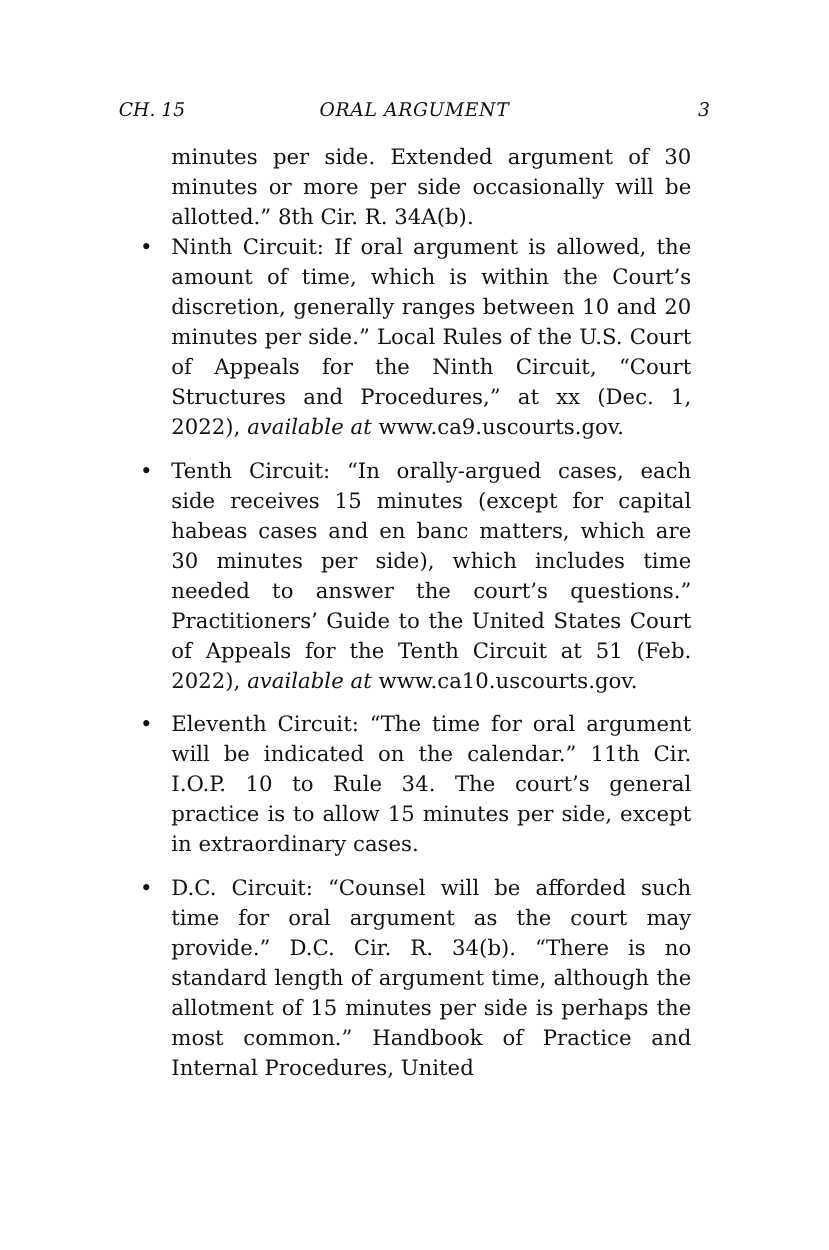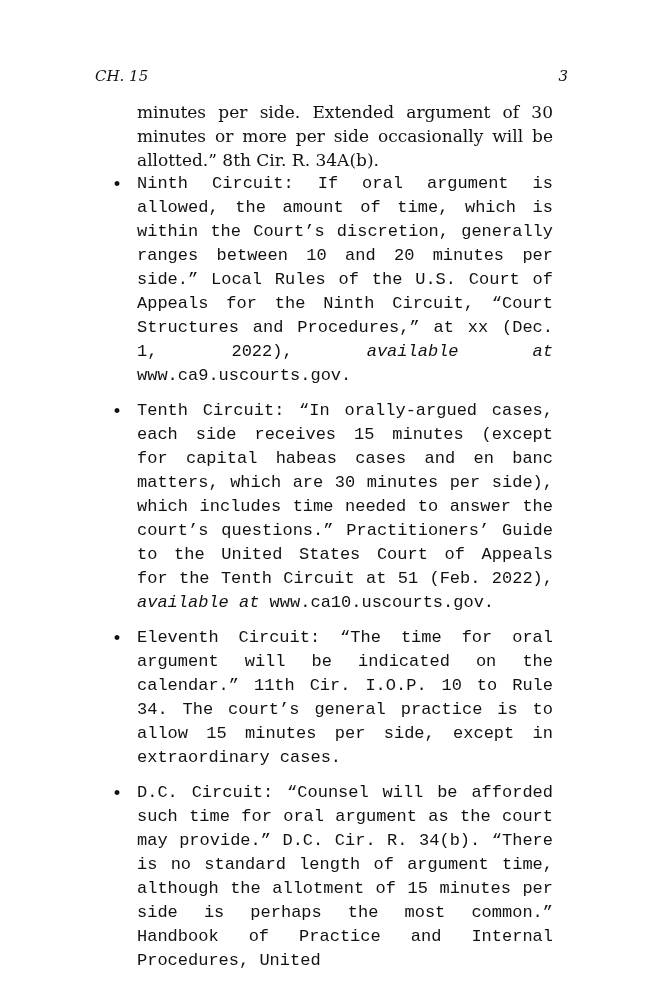--- a/index.html
+++ b/index.html
@@ -14,21 +14,21 @@
       height: 1000px;
       background: #ffffff;
       overflow: hidden;
       font-family: "DejaVu Serif", "Liberation Serif", serif;
       color: #111111;
     }
 
     .header {
       display: flex;
       align-items: baseline;
-      margin: 4px 95px;
+      margin: 16px 95px;
       padding-top: 62px;
       font-style: italic;
       font-size: 15px;
       line-height: 20px;
       color: #111111;
     }
 
     .h-left  { flex: 1; text-align: left; }
     .h-center{ flex: 0 0 auto; text-align: center; letter-spacing: 0.5px; }
     .h-right { flex: 1; text-align: right; }
@@ -53,34 +53,34 @@
     .bullet-marker {
       position: absolute;
       left: -25px;
       top: 0;
       font-size: 17px;
       line-height: 24px;
     }
 
     .bullet-text {
       display: block;
-      font-family: Liberation Mono, monospace;
     }
 
     .italic {
       font-style: italic;
     }
   </style>
 </head>
 <body>
 
 <div class="page">
 
   <div class="header">
     <span class="h-left">CH. 15</span>
+    <span class="h-center">ORAL ARGUMENT</span>
     <span class="h-right">3</span>
   </div>
 
   <div class="doc-body">
     <p class="para">minutes per side. Extended argument of 30 minutes or more per side occasionally will be allotted.” 8th Cir. R. 34A(b).</p>
 
     <div>
         <div class="bullet-item">
           <span class="bullet-marker">•</span>
           <span class="bullet-text"><span>Ninth Circuit: If oral argument is allowed, the amount of time, which is within the Court’s discretion, generally ranges between 10 and 20 minutes per side.” Local Rules of the U.S. Court of Appeals for the Ninth Circuit, “Court Structures and Procedures,” at xx (Dec. 1, 2022), </span><span class="italic">available at</span><span> www.ca9.uscourts.gov.</span></span>

